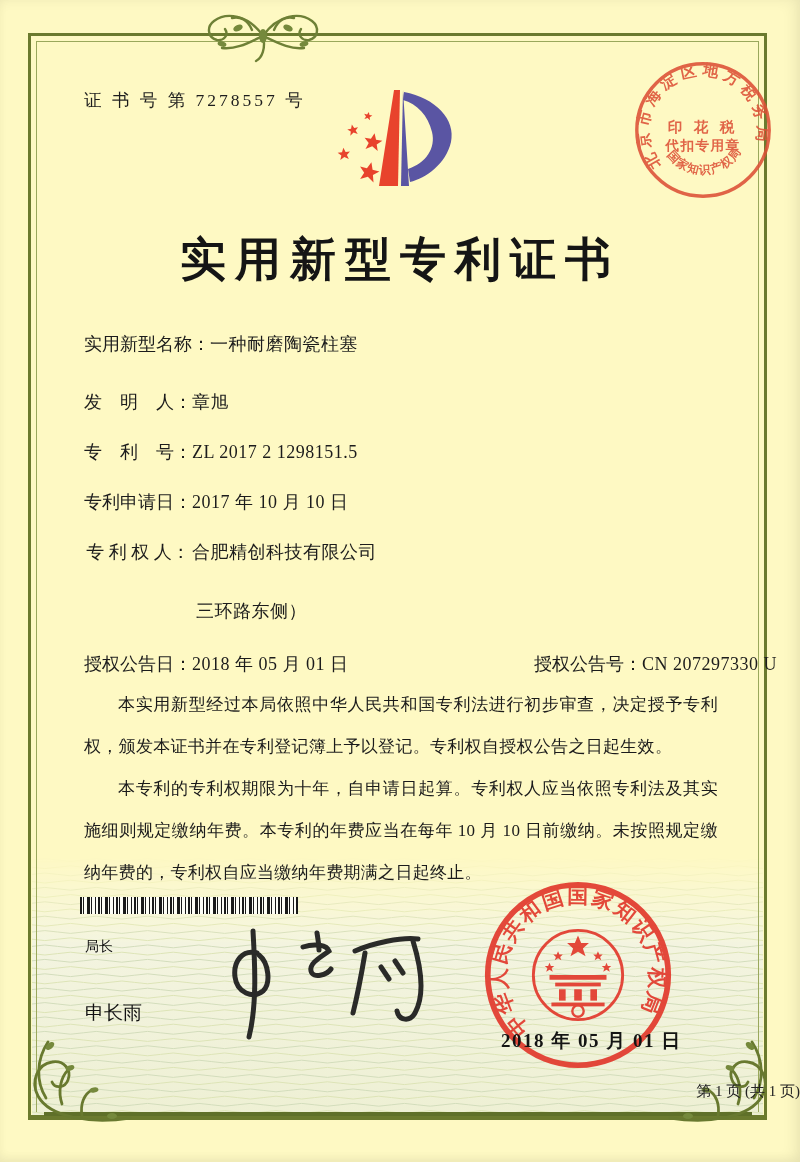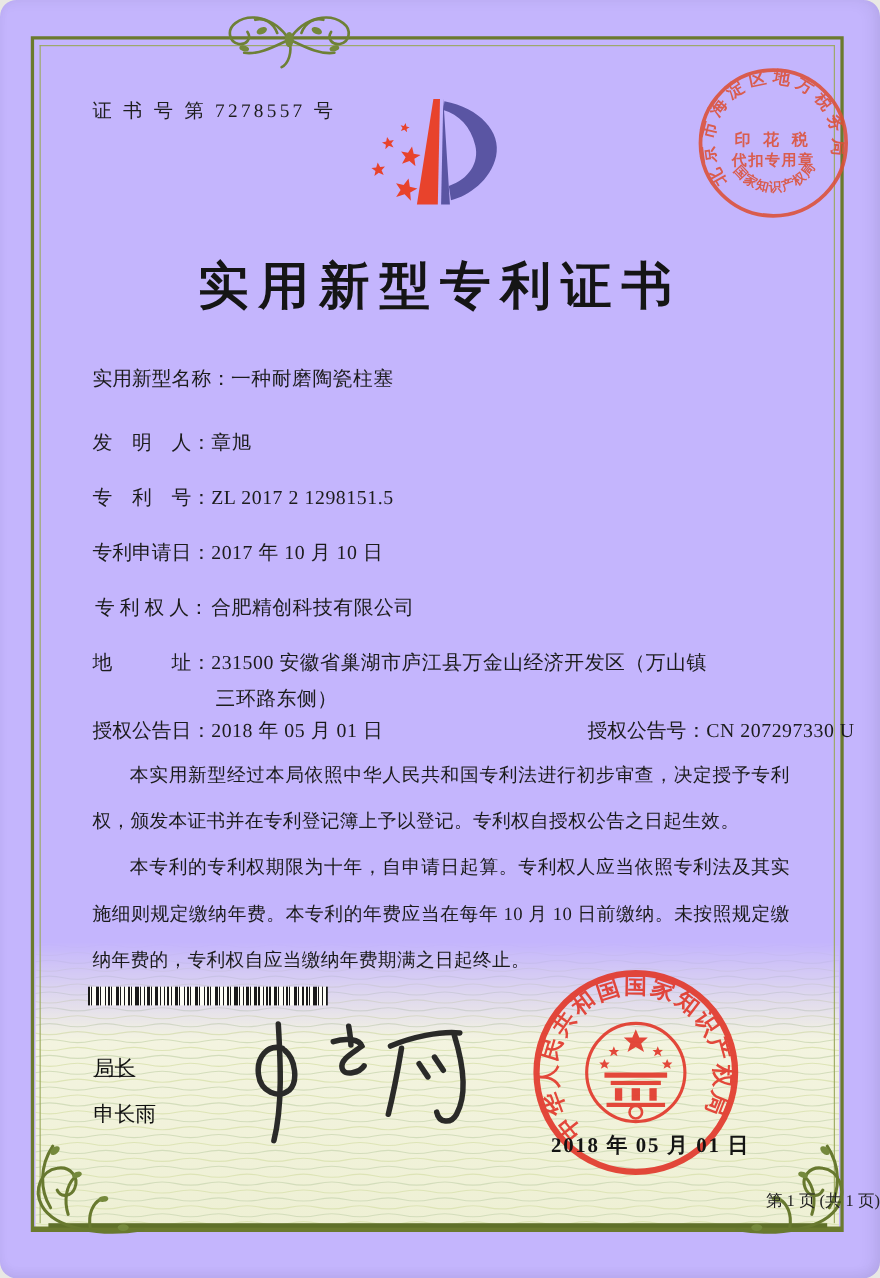--- a/index.html
+++ b/index.html
@@ -1,18 +1,18 @@
 <!DOCTYPE html>
 <html><head>
 <meta charset="utf-8">
 <style>
   html,body{margin:0;padding:0;}
   body{width:800px;height:1162px;background:#e9e8e4;font-family:"Liberation Serif","DejaVu Serif",serif;}
-  .page{position:relative;width:800px;height:1162px;background:#c4b5fd;overflow:hidden;
-        box-shadow:inset -6px 0 14px rgba(0,0,0,0.06), inset 0 -4px 10px rgba(0,0,0,0.04);border-radius:15px;}
+  .page{position:relative;width:800px;height:1162px;background:#fef9c3;overflow:hidden;
+        box-shadow:inset -6px 0 14px rgba(0,0,0,0.06), inset 0 -4px 10px rgba(0,0,0,0.04);}
   
   .frame-outer{position:absolute;left:28px;top:33px;right:33px;bottom:42px;
                border:3px solid #6b7a2e;border-bottom-width:5px;}
   .frame-inner{position:absolute;left:36px;top:41px;right:41px;bottom:50px;
                border:1px solid #9aa85c;border-bottom:none;}
   
   .guilloche{position:absolute;left:32px;right:37px;top:856px;height:262px;
              background:linear-gradient(#f6f6e6,#eef0d4);
              -webkit-mask-image:linear-gradient(to bottom,transparent 0,#000 90px);
              mask-image:linear-gradient(to bottom,transparent 0,#000 90px);}
@@ -28,22 +28,22 @@
   .grant-no{position:absolute;left:450px;top:0;font-size:18px;white-space:nowrap;}
   .body-text{position:absolute;left:84px;top:684px;width:634px;font-size:17px;line-height:42px;
              color:#1b1b1b;text-align:justify;letter-spacing:0.3px;}
   .body-text p{margin:0;text-indent:34px;}
   
   .barcode{position:absolute;left:80px;top:897px;width:218px;height:17px;
     background:repeating-linear-gradient(90deg,
       #191919 0 2px,#fdfdf6 2px 3px,#191919 3px 4px,#fdfdf6 4px 7px,
       #191919 7px 10px,#fdfdf6 10px 11px,#191919 11px 12px,#fdfdf6 12px 15px,
       #191919 15px 16px,#fdfdf6 16px 18px);}
-  .director-label{position:absolute;left:85px;top:958px;font-size:19px;color:#111;
-                  font-family:"Liberation Sans","DejaVu Sans",sans-serif;text-decoration:underline;}
+  .director-label{position:absolute;left:85px;top:938px;font-size:14px;color:#111;
+                  font-family:"Liberation Sans","DejaVu Sans",sans-serif;}
   .director-name{position:absolute;left:85px;top:1000px;font-size:19px;color:#111;
                  font-family:"Liberation Sans","DejaVu Sans",sans-serif;}
   .signature-svg{position:absolute;left:205px;top:905px;}
   
   .tax-stamp{position:absolute;left:630px;top:55px;opacity:0.88;}
   .grant-seal{position:absolute;left:483px;top:880px;opacity:0.93;}
   .seal-date{position:absolute;left:501px;top:1028px;font-size:19px;letter-spacing:1.5px;
              color:#141414;font-weight:600;}
   .footer{position:absolute;left:0;right:0;top:1082px;text-align:right;font-size:15px;color:#222;}
   
@@ -202,21 +202,20 @@
   <div class="field-row" style="top:440px">
     <span class="field-label">专　利　号：</span><span class="field-value">ZL 2017 2 1298151.5</span>
   </div>
   <div class="field-row" style="top:490px">
     <span class="field-label">专利申请日：</span><span class="field-value">2017 年 10 月 10 日</span>
   </div>
   <div class="field-row" style="top:540px">
     <span class="field-label">专 利 权 人：</span><span class="field-value">合肥精创科技有限公司</span>
   </div>
   <div class="field-row" style="top:590px">
-    <div><span class="field-label">地　　　址：</span><span class="field-value">231500 安徽省巢湖市庐江县万金山经济开发区（万山镇</span></div>
     <div class="addr-line2">三环路东侧）</div>
   </div>
   <div class="field-row" style="top:652px;right:84px">
     <span class="field-label">授权公告日：</span><span class="field-value">2018 年 05 月 01 日</span>
     <span class="grant-no"><span>授权公告号：</span><span class="field-value">CN 207297330 U</span></span>
   </div>
 
   <div class="body-text">
     <p>本实用新型经过本局依照中华人民共和国专利法进行初步审查，决定授予专利权，颁发本证书并在专利登记簿上予以登记。专利权自授权公告之日起生效。</p>
     <p>本专利的专利权期限为十年，自申请日起算。专利权人应当依照专利法及其实施细则规定缴纳年费。本专利的年费应当在每年 10 月 10 日前缴纳。未按照规定缴纳年费的，专利权自应当缴纳年费期满之日起终止。</p>

